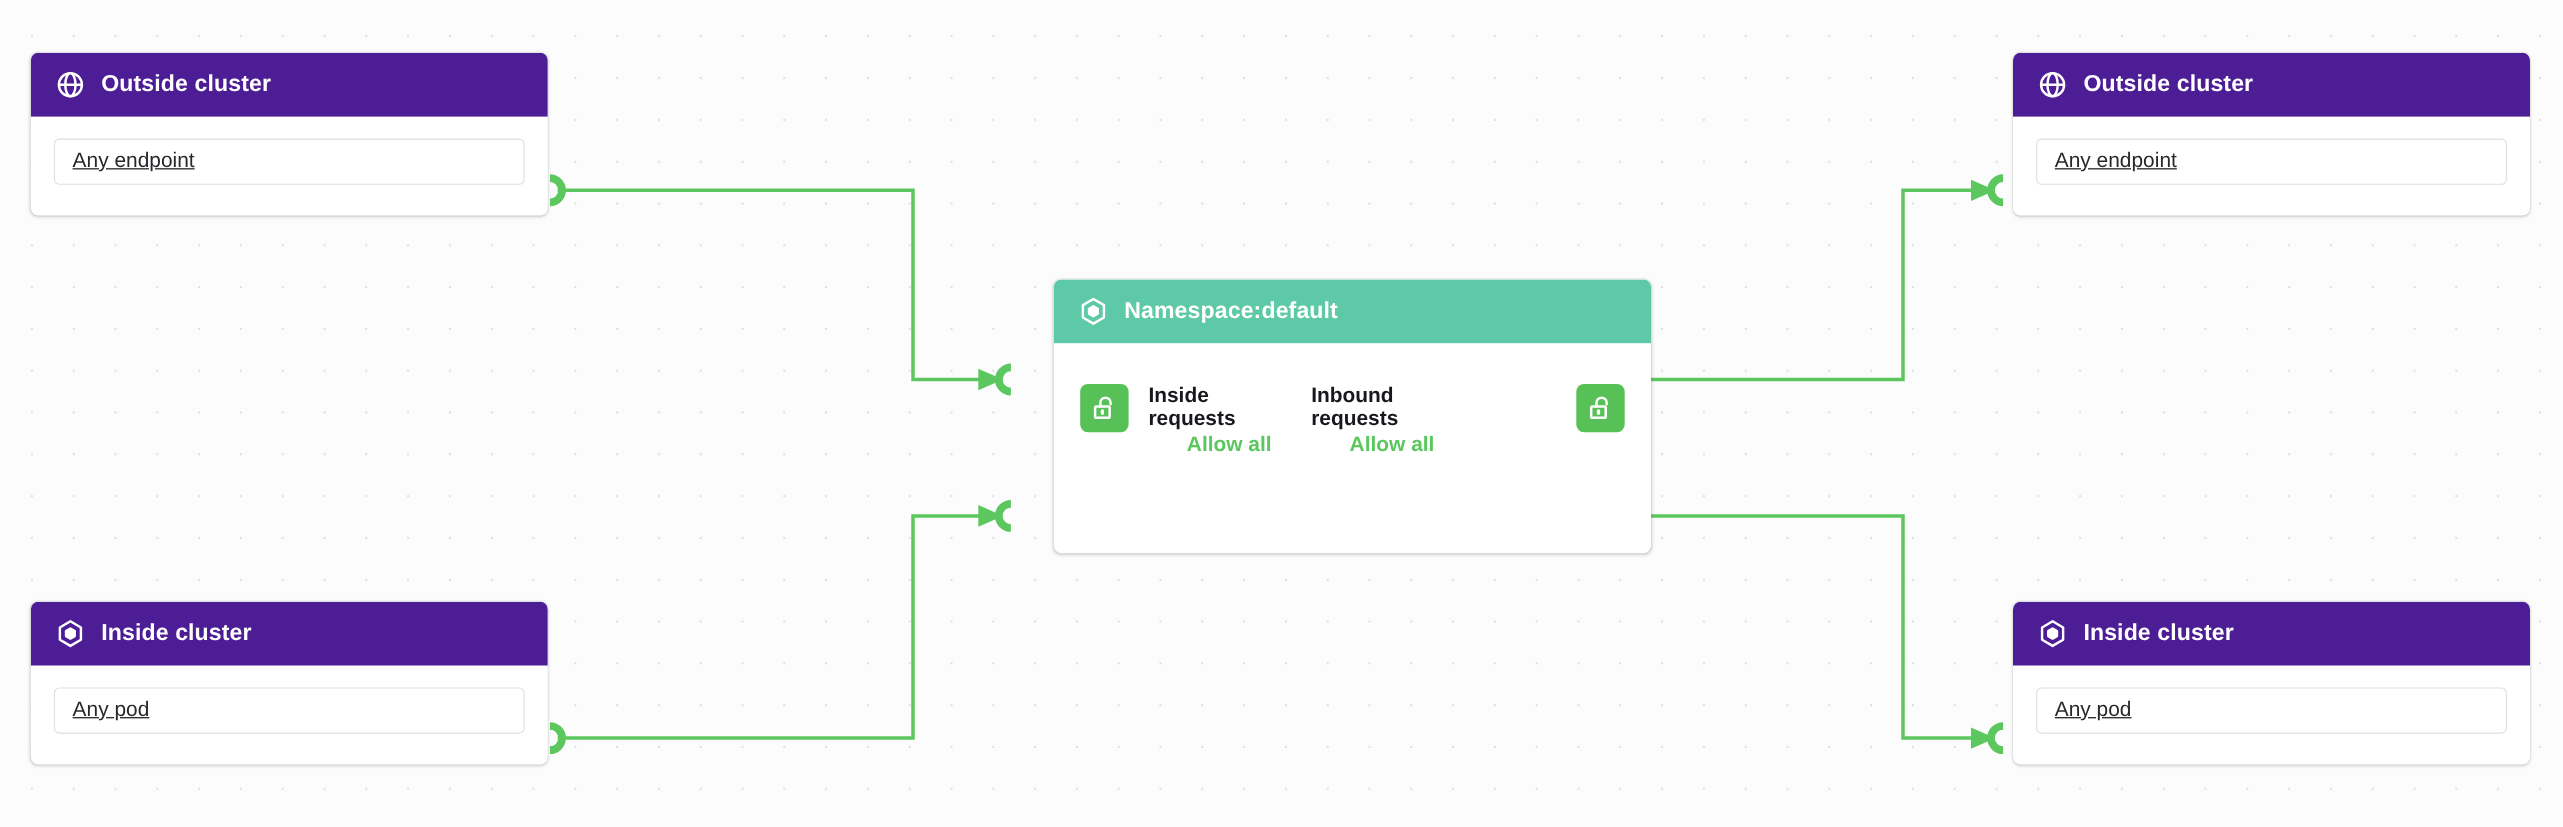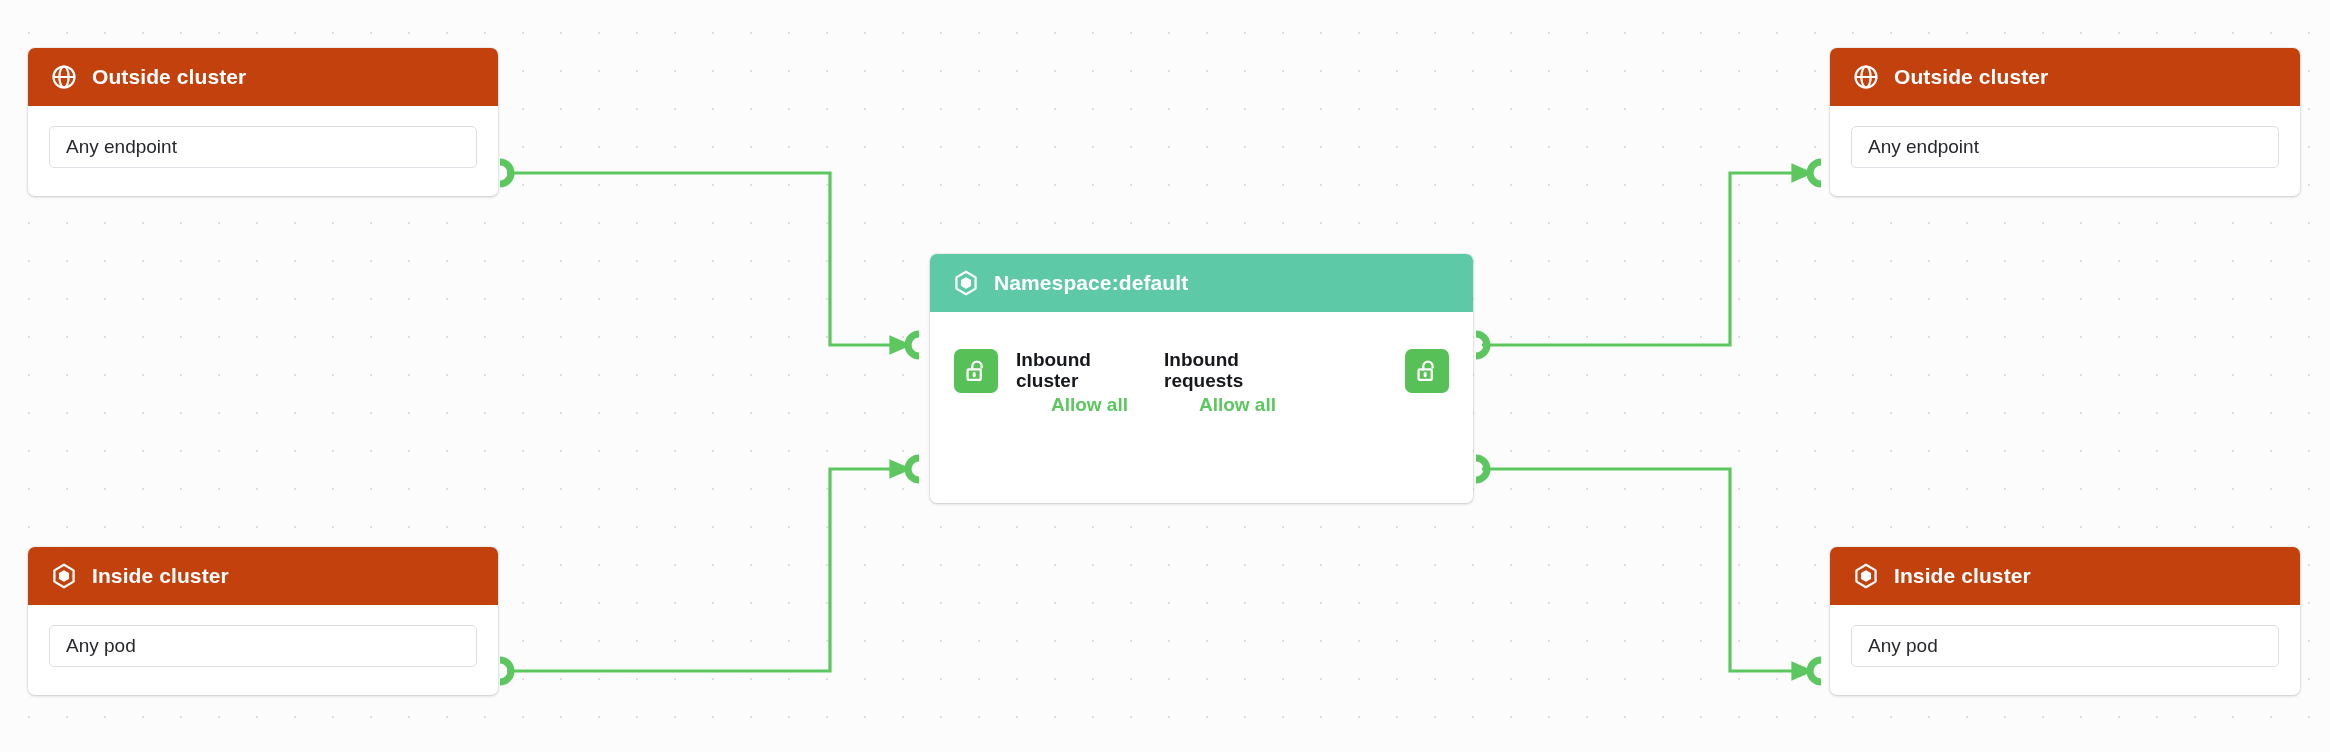--- a/index.html
+++ b/index.html
@@ -45,35 +45,36 @@
   }
 
   .node-header {
     display: flex;
     align-items: center;
     gap: 14px;
     padding: 0 22px;
     height: 58px;
     box-sizing: border-box;
   }
-  .node-header.blue  { background: #c2410c; }
+  .node-header.blue  { background: #4c1d95; }
   .node-header.teal  { background: #5ec9a6; }
 
   .node-header-title {
     color: #ffffff;
     font-size: 21px;
     font-weight: bold;
     letter-spacing: .1px;
     white-space: nowrap;
   }
 
   .hdr-icon { width: 28px; height: 28px; flex: 0 0 28px; display:block; }
 
   .node-body {
     padding: 20px 21px 28px 21px;
+    text-decoration: underline;
   }
 
   .endpoint-field {
     border: 1px solid #dcdfe3;
     border-radius: 5px;
     background: #fff;
     height: 42px;
     display: flex;
     align-items: center;
     padding: 0 16px;
@@ -192,21 +193,21 @@
       </span>
       <span class="node-header-title">Inside cluster</span>
     </div>
     <div class="node-body">
       <div class="endpoint-field">
         <span>Any pod</span>
       </div>
     </div>
   </div>
 
-  <div class="node" id="namespace-node" style="left:930px; top:254px;">
+  <div class="node" id="namespace-node" style="left:958px; top:254px;">
     <div class="node-header teal">
       <span class="hdr-icon">
         <svg viewBox="0 0 24 24" fill="none" stroke="#fff" stroke-width="1.9" stroke-linejoin="round">
           <path d="M12 2.4 20.2 7.2 20.2 16.8 12 21.6 3.8 16.8 3.8 7.2 Z"></path>
           <path d="M12 8.1 15.4 10.05 15.4 13.95 12 15.9 8.6 13.95 8.6 10.05 Z" fill="#fff"></path>
         </svg>
       </span>
       <span class="node-header-title">Namespace:default</span>
     </div>
 
@@ -215,21 +216,21 @@
 
         <span class="lock-badge">
           <svg viewBox="0 0 24 24" fill="none" stroke="#fff" stroke-width="2.1" stroke-linecap="round" stroke-linejoin="round">
             <rect x="4.2" y="10.6" width="12.2" height="9.6" rx="1.1"></rect>
             <path d="M8.6 10.6 V7.6 a4.3 4.3 0 0 1 8.6 0 V8.8"></path>
             <line x1="10.3" y1="14.3" x2="10.3" y2="16.4" stroke-width="2.8"></line>
           </svg>
         </span>
 
         <div class="rule-col inbound">
-          <div class="rule-label">Inbound cluster</div>
+          <div class="rule-label">Inside requests</div>
           <div class="rule-value">Allow all</div>
         </div>
 
         <div class="rule-col outbound">
           <div class="rule-label">Inbound requests</div>
           <div class="rule-value">Allow all</div>
         </div>
 
         <div class="spacer"></div>
 

